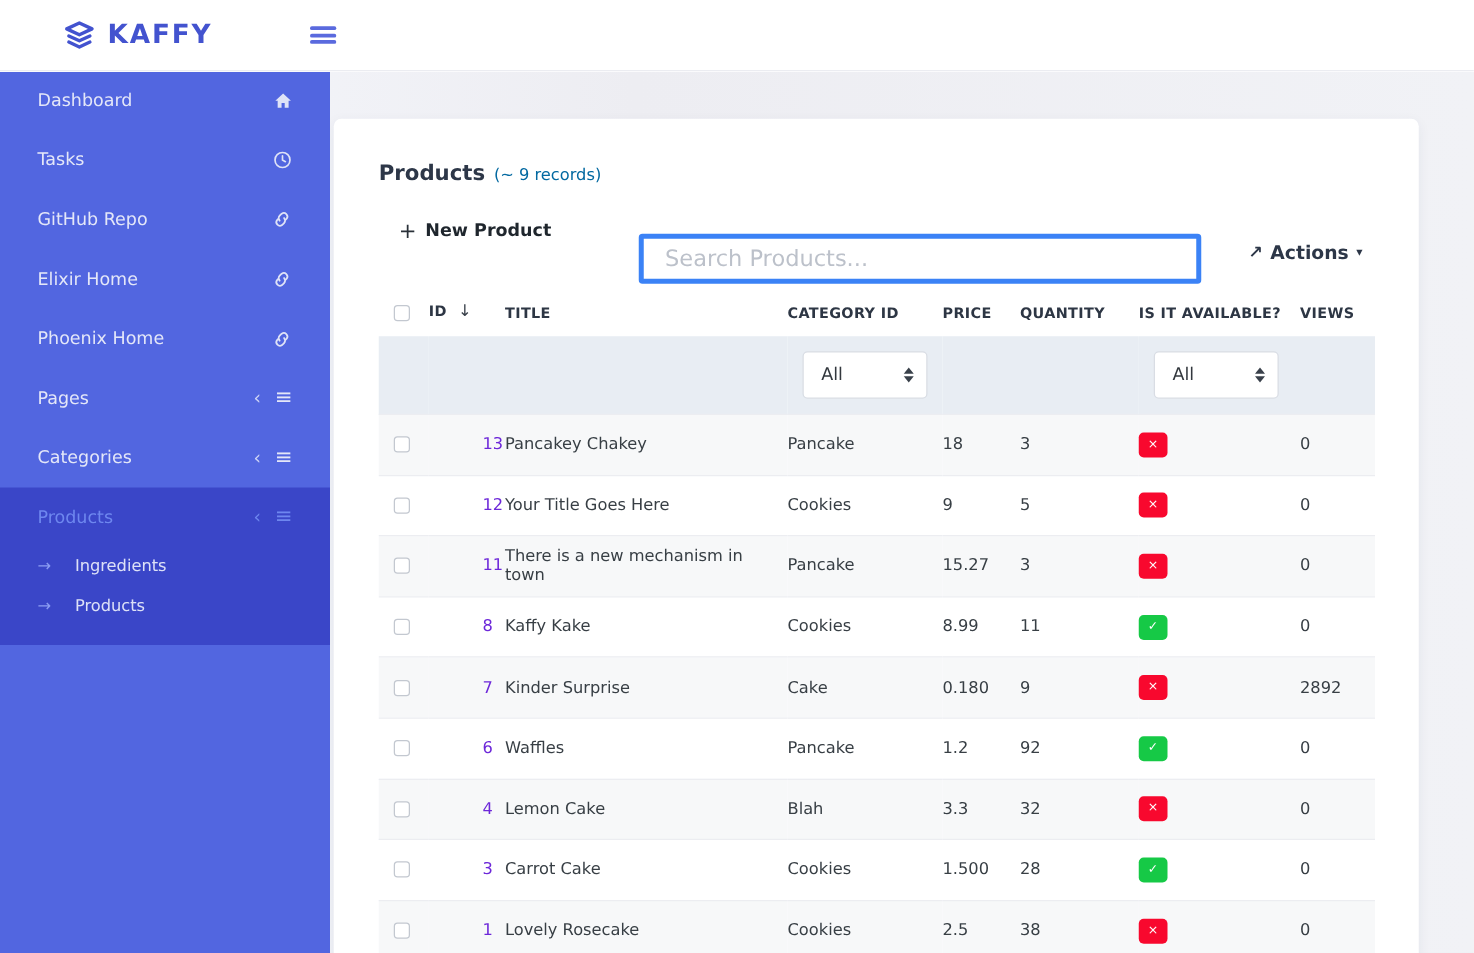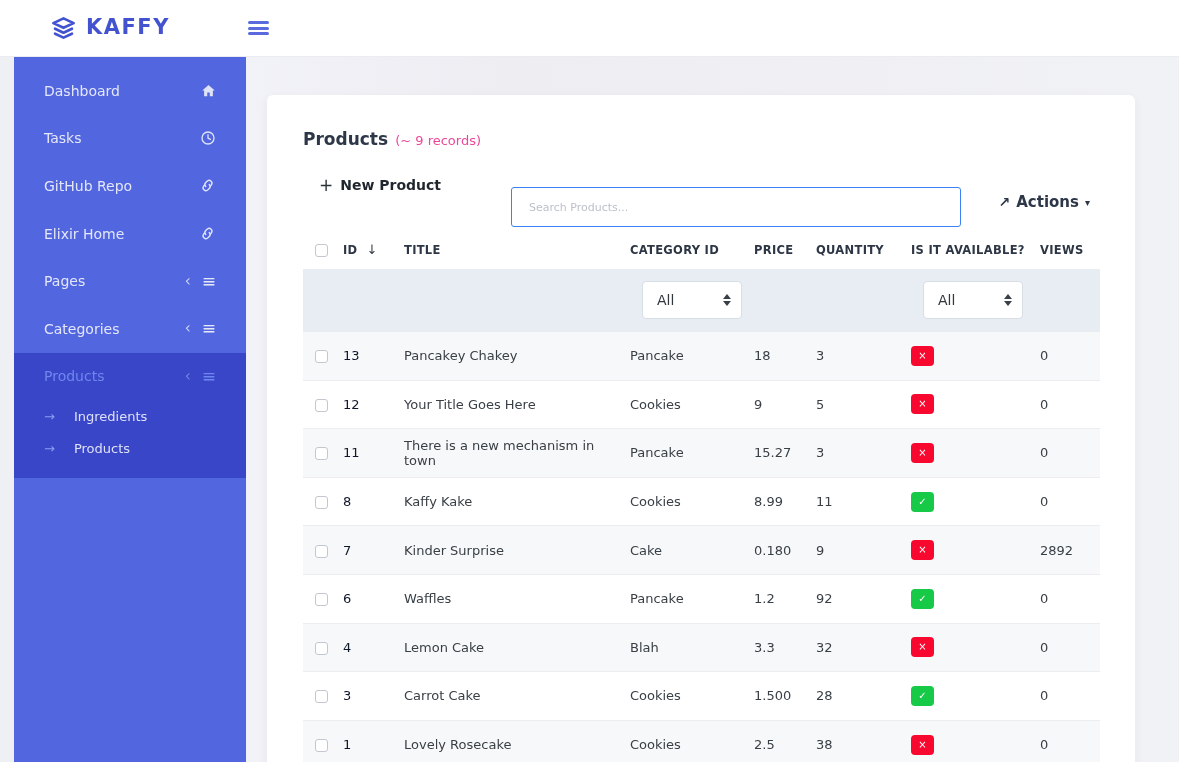--- a/index.html
+++ b/index.html
@@ -18,22 +18,22 @@
   }
   .logo { display:flex; align-items:flex-start; gap:9px; margin-left:50px; cursor:pointer; }
   .logo svg { display:block; }
   .logo-text {
     font-size:21px; font-weight:bold; letter-spacing:1.5px; color:#4353cf;
   }
   .burger { margin-left:78px; width:21px; cursor:pointer; }
   .burger i { display:block; height:3px; background:#5a6ade; border-radius:2px; margin:2.5px 0; }
   
   .sidebar {
-    position:fixed; top:57px; left:0; width:232px; height:705px;
-    background:#5266e0; z-index:20; padding-top:10px;margin-left:14px;
+    position:fixed; top:57px; left:0; width:264px; height:705px;
+    background:#5266e0; z-index:20; 
   }
   .side-item {
     height:47.6px; display:flex; align-items:center;
     padding:0 30px; cursor:pointer;
     color:#e4e7f8; font-size:14px;
   }
   .side-item .lbl { flex:1; }
   .side-item .ics { display:flex; align-items:center; gap:11px; }
   .side-item .chev { font-size:15px; color:#cfd5f5; line-height:1; }
   .side-item .menu-glyph { font-size:17px; color:#e4e7f8; line-height:1; }
@@ -51,32 +51,32 @@
   .content { position:absolute; top:57px; left:220px; width:959px; height:705px;
     background:linear-gradient(90deg,#f2f3f8 0%,#ededf2 30%,#f1f2f6 100%); }
   .card {
     position:absolute; left:47px; top:38px; width:868px; height:760px;
     background:#ffffff; border-radius:6px;
     box-shadow:0 3px 10px rgba(40,50,90,.06);
     padding:34px 36px 0 36px;
   }
   .card-title { display:flex; align-items:baseline; gap:7px; }
   .card-title .big { font-size:17px; font-weight:bold; color:#2d3748; }
-  .card-title .small { font-size:13px; color:#ec4899; }
+  .card-title .small { font-size:13px; color:#0369a1; }
   .controls { margin-top:16px; height:40px; display:flex; align-items:center; }
   .new-btn {
     background:none; border:none; cursor:pointer; margin-left:16px;
     font-family:inherit; font-size:14px; font-weight:bold; color:#1f262d;
     display:flex; align-items:center; gap:7px; white-space:nowrap;
   }
   .new-btn .plus { font-weight:normal; font-size:17px; color:#2a3139; }
   .search-input {
     position:absolute; left:244px; top:92px; width:450px; height:40px;
-    border:1px solid #3b82f6; border-radius:3px; padding:0 17px;
-    font-family:inherit; font-size:11px; color:#3d444b; outline:none;
+    border:4px solid #3b82f6; border-radius:3px; padding:0 17px;
+    font-family:inherit; font-size:18px; color:#3d444b; outline:none;
   }
   .search-input::placeholder { color:#bcc1ca; }
   .actions-btn {
     position:absolute; right:45px; top:98px;
     background:none; border:none; cursor:pointer; font-family:inherit;
     display:flex; align-items:center; gap:6px;
     font-size:15px; font-weight:bold; color:#2d3748;
   }
   .actions-btn .aicon { font-size:14px; font-weight:bold; }
   .actions-btn .caret { font-size:10px; color:#2d3748; }
@@ -103,21 +103,21 @@
   .sel-carets b { display:block; width:0; height:0; border-left:4px solid transparent; border-right:4px solid transparent; }
   .sel-carets b.up { border-bottom:5px solid #39404a; }
   .sel-carets b.dn { border-top:5px solid #39404a; }
   tbody td { height:48.6px; font-size:13px; color:#383f45; border-top:1px solid #ecedf1; padding:0; }
   tbody tr:nth-child(odd) td { background:#f7f8f9; }
   tbody td.td-check { padding-left:12px; }
   .cb {
     appearance:none; -webkit-appearance:none; width:13px; height:13px;
     border:1px solid #c3c8d0; border-radius:3px; background:#fff; cursor:pointer; display:inline-block; vertical-align:middle;
   }
-  .id-link { color:#0f172a; text-decoration:none; cursor:pointer; }
+  .id-link { color:#6d28d9; text-decoration:none; cursor:pointer;margin-left:43px; }
   .badge {
     display:inline-block; width:23px; height:20px; border-radius:4px;
     color:#fff; font-size:10px; line-height:20px; text-align:center; cursor:default;
   }
   .badge[data-state="no"]  { background:#f8082e; }
   .badge[data-state="yes"] { background:#16c946; }
 </style>
 </head>
 <body>
 
@@ -181,20 +181,31 @@
     <span class="ics">
         <span>
       <svg width="17" height="17" viewBox="0 0 24 24" fill="none" stroke="#eceef9" stroke-width="2" stroke-linecap="round">
             <path d="M9.5 13.5 a4 4 0 0 1 0 -5.6 l2.3 -2.3 a4 4 0 0 1 5.6 5.6 l-1.4 1.4"></path>
             <path d="M14.5 10.5 a4 4 0 0 1 0 5.6 l-2.3 2.3 a4 4 0 0 1 -5.6 -5.6 l1.4 -1.4"></path>
           </svg>
     </span>
       </span>
   </div>
 
+  <div class="side-item">
+    <span class="lbl">Phoenix Home</span>
+    <span class="ics">
+        <span>
+      <svg width="17" height="17" viewBox="0 0 24 24" fill="none" stroke="#eceef9" stroke-width="2" stroke-linecap="round">
+            <path d="M9.5 13.5 a4 4 0 0 1 0 -5.6 l2.3 -2.3 a4 4 0 0 1 5.6 5.6 l-1.4 1.4"></path>
+            <path d="M14.5 10.5 a4 4 0 0 1 0 5.6 l-2.3 2.3 a4 4 0 0 1 -5.6 -5.6 l1.4 -1.4"></path>
+          </svg>
+    </span>
+      </span>
+  </div>
 
   <div class="side-item">
     <span class="lbl">Pages</span>
     <span class="ics">
       <span class="chev">‹</span>
       <span class="menu-glyph">≡</span>
     </span>
   </div>
 
   <div class="side-item">

